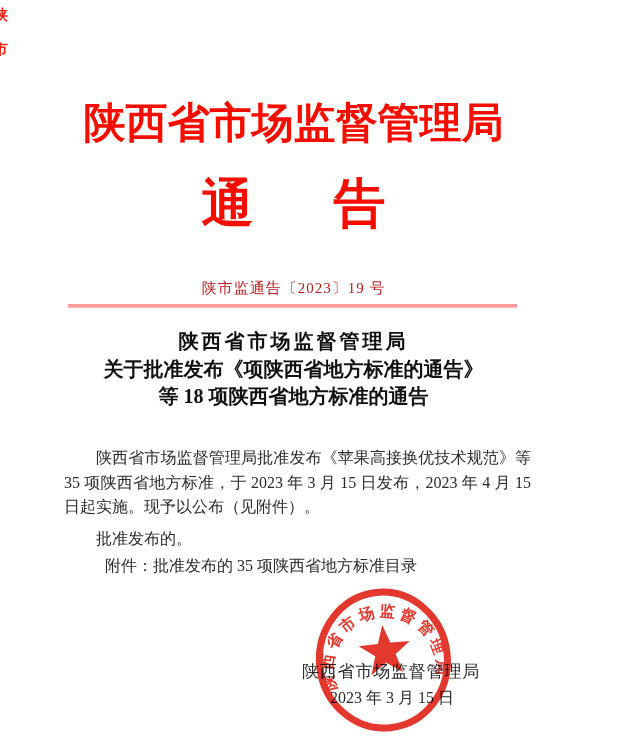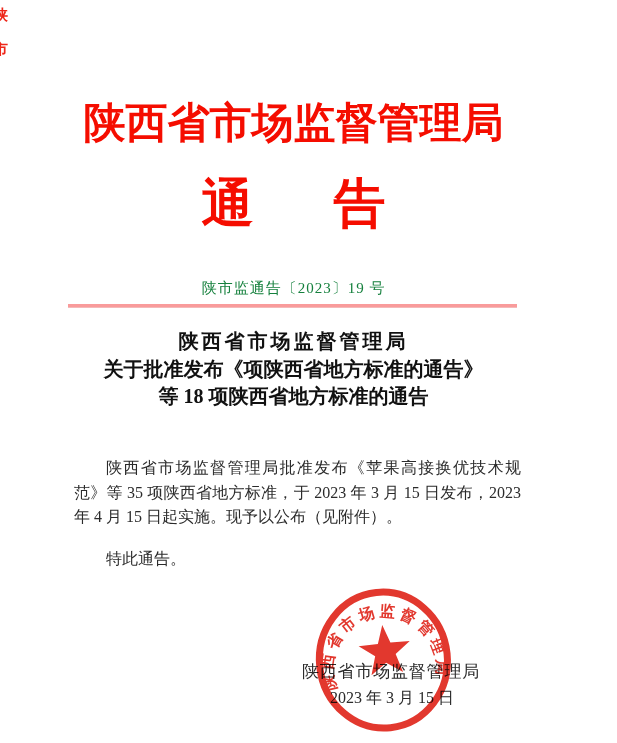--- a/index.html
+++ b/index.html
@@ -24,21 +24,21 @@
   .notice-type{
     top:175px;
     display:flex;justify-content:center;gap:80px;
     font-size:52px;line-height:1.1;
     font-weight:bold;color:#f50d00;
   }
   
   .doc-number{
     top:279px;
     font-size:15px;line-height:1.2;
-    color:#15803d;
+    color:#b91c1c;
     letter-spacing:1px;
   }
   
   .divider{
     position:absolute;left:68px;top:304px;
     width:449px;height:3px;
     background:#f99b9b;
     border-bottom:1px solid #f4b9b9;
   }
   
@@ -48,21 +48,21 @@
     font-size:20px;line-height:27.5px;
   }
   .notice-title .t1{letter-spacing:3px;}
   
   .body-text{
     position:absolute;left:57px;top:439px;width:481px;
     font-size:16px;line-height:24.6px;
     color:#2b2b2b;
     text-align:justify;
   }
-  .body-text p{margin:17px;text-indent:2em;}
+  .body-text p{margin:7px;text-indent:2em;}
   .attachment{
     position:absolute;left:105px;top:554px;
     font-size:16px;line-height:24px;color:#2b2b2b;
     white-space:nowrap;
   }
   
   .sig-agency{
     position:absolute;left:302px;top:661px;
     font-size:17px;line-height:1.25;color:#2b2b2b;
     letter-spacing:0.8px;white-space:nowrap;
@@ -110,23 +110,24 @@
   <div class="divider"></div>
 
   <div class="col notice-title">
     <div class="t1">陕西省市场监督管理局</div>
     <div>关于批准发布《项陕西省地方标准的通告》</div>
     <div>等 18 项陕西省地方标准的通告</div>
   </div>
 
   <div class="body-text">
     <p>陕西省市场监督管理局批准发布《苹果高接换优技术规范》等 35 项陕西省地方标准，于 2023 年 3 月 15 日发布，2023 年 4 月 15 日起实施。现予以公布（见附件）。</p>
-    <p>特此通告。</p>
+    <p>批准发布的。</p>
   </div>
 
+  <div class="attachment">附件：批准发布的 35 项陕西省地方标准目录</div>
 
   <div class="sig-agency">陕西省市场监督管理局</div>
   <div class="sig-date">2023 年 3 月 15 日</div>
 
   <svg class="seal" viewBox="0 0 141 146" aria-hidden="true">
     <ellipse cx="69.5" cy="72" rx="64" ry="68" fill="none" stroke="#e0281e" stroke-width="7"></ellipse>
     <path id="sealArc" d="M 26 108 A 52 52 0 1 1 114 108" fill="none" stroke="none"></path>
     <text font-size="15.5" font-weight="bold" fill="#e0281e" letter-spacing="4">
       <textPath href="#sealArc" startOffset="50%" text-anchor="middle">陕西省市场监督管理局</textPath>
     </text>

